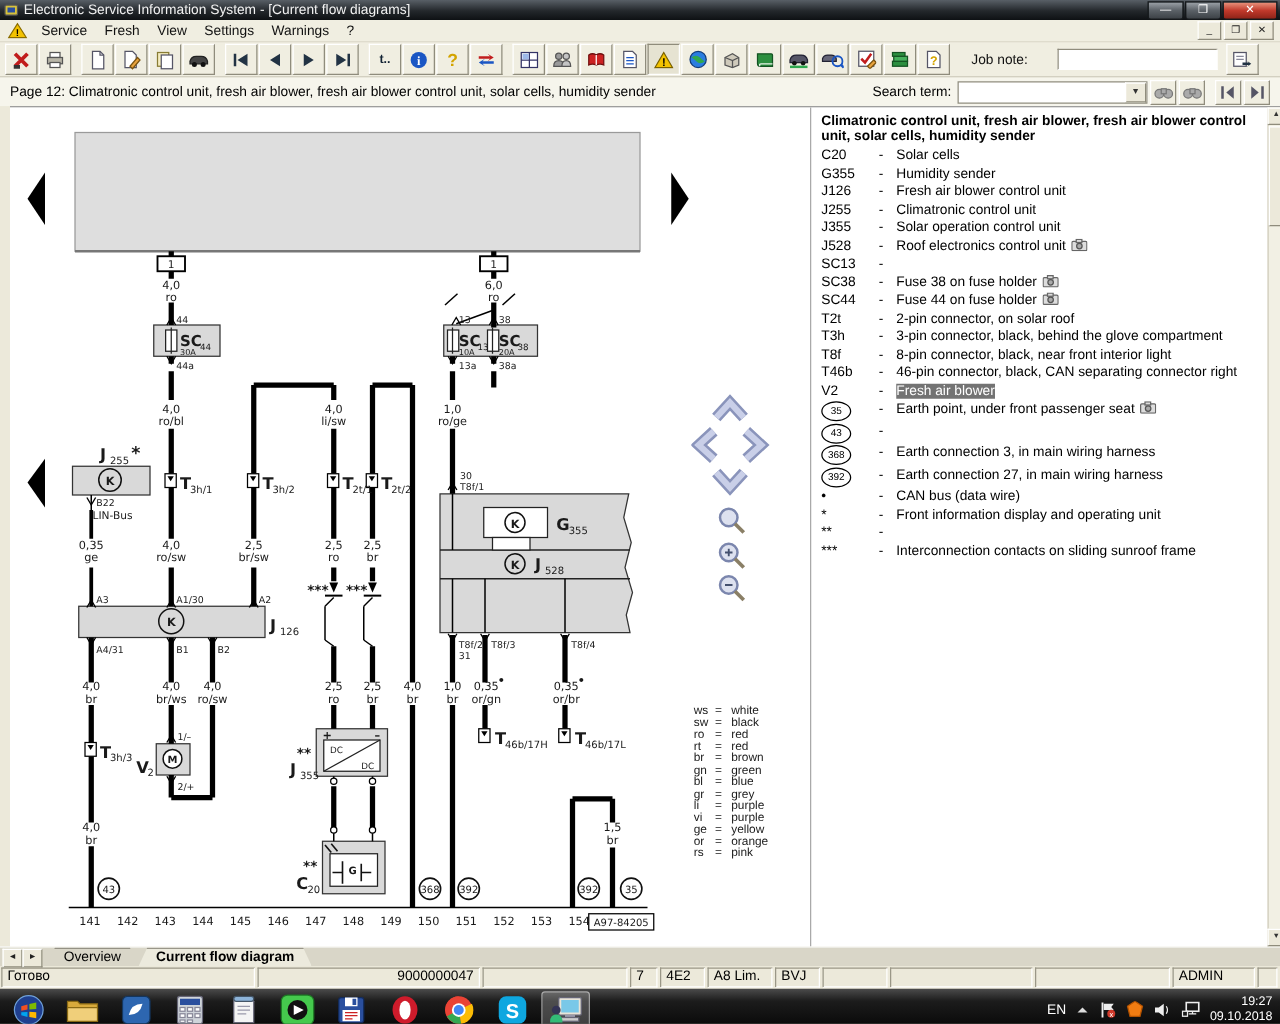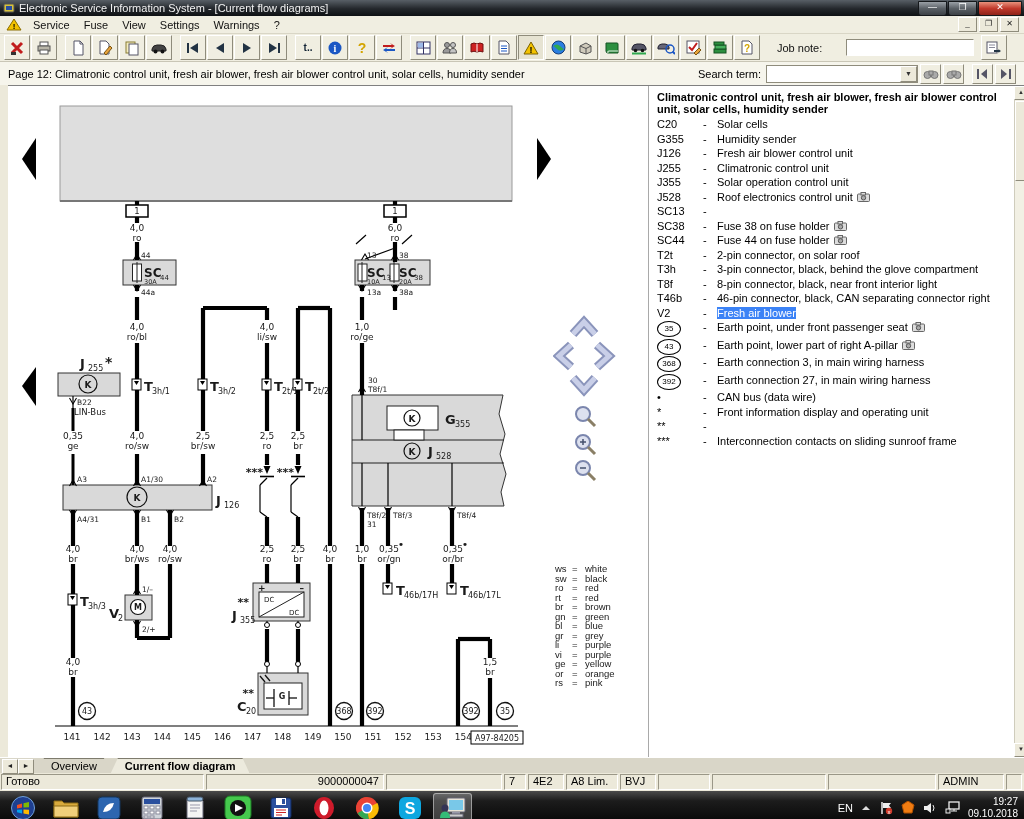--- a/index.html
+++ b/index.html
@@ -43,21 +43,21 @@
   .main{position:relative;height:672px;background:#ece9da;padding-left:8px;display:flex;}
   .workspace{display:flex;width:1016px;border-top:1px solid #808080;background:#fff;}
   .canvas{position:relative;width:640px;height:100%;background:#fff;flex:none;}
   .legend{width:355px;flex:none;background:#fff;border-left:1px solid #a9a9a9;padding:5px 2px 0 8px;font-size:11px;color:#000;overflow:hidden;}
   .legend-title{font-weight:bold;line-height:12px;margin-bottom:3px;}
   .legend-row{display:flex;align-items:flex-start;line-height:13px;margin-bottom:1.5px;}
   .legend-code{width:46px;flex:none;}
   .legend-dash{width:14px;flex:none;}
   .legend-desc{flex:1;}
   .earth-badge{display:inline-block;width:22px;height:14px;border:1px solid #000;border-radius:50%;font-size:8px;text-align:center;line-height:14px;}
-  .hl{background:#3b82f6;color:#fff;}
+  .hl{background:#737373;color:#fff;}
   .cam{display:inline-block;vertical-align:-1px;margin-left:4px;}
   .vscroll{width:12px;flex:none;background:#f2f0e4;border-left:1px solid #cfccbc;display:flex;flex-direction:column;align-items:center;}
   .scr-btn{width:12px;height:12px;background:#ece9da;border:1px solid;border-color:#fff #8f8c7c #8f8c7c #fff;font-size:6px;line-height:10px;text-align:center;color:#333;}
   .scr-thumb{width:10px;height:78px;background:#ece9da;border:1px solid;border-color:#fff #8f8c7c #8f8c7c #fff;margin-top:1px;}
   .scr-track{flex:1;}
 
   .navpad{position:absolute;left:545px;top:228px;width:64px;height:170px;}
   .wirecolors{position:absolute;left:547px;top:478px;font-size:9.5px;line-height:9.5px;color:#1a1a1a;}
   .wc-row{display:flex;}
   .wc-ab{width:17px;}
@@ -104,21 +104,21 @@
 
   <div class="menubar">
     <span class="menu-icon">
         <svg width="16" height="13">
           <path d="M8 1 L15 12 L1 12 Z" fill="#f3c200" stroke="#8a6d00"></path>
           <text x="8" y="11" font-size="8" text-anchor="middle" font-weight="bold">!</text>
         </svg>
       </span>
     <span id="menu-items" style="display:flex">
         <span class="menu-item">Service</span>
-        <span class="menu-item">Fuse</span>
+        <span class="menu-item">Fresh</span>
         <span class="menu-item">View</span>
         <span class="menu-item">Settings</span>
         <span class="menu-item">Warnings</span>
         <span class="menu-item">?</span>
       </span>
     <span class="mdi-buttons">
       <span class="mdi-btn">_</span>
       <span class="mdi-btn">❐</span>
       <span class="mdi-btn">✕</span>
     </span>
@@ -908,25 +908,20 @@
               <span class="legend-dash">-</span>
               <span class="legend-desc"><span>Earth point, under front passenger seat</span><span class="cam"><svg width="13" height="10">
                     <rect x="0.5" y="2" width="12" height="7.5" rx="1" fill="#ddd" stroke="#666"></rect>
                     <rect x="4" y="0.5" width="4.5" height="2.5" fill="#ddd" stroke="#666"></rect>
                     <circle cx="6.5" cy="5.8" r="2.2" fill="#aaa" stroke="#555"></circle>
                   </svg></span></span>
             </div>
             <div class="legend-row">
               <span class="legend-code"><span class="earth-badge">43</span></span>
               <span class="legend-dash">-</span>
-              <span class="legend-desc"><span>Earth point, lower part of right A-pillar</span><span class="cam"><svg width="13" height="10">
-                    <rect x="0.5" y="2" width="12" height="7.5" rx="1" fill="#ddd" stroke="#666"></rect>
-                    <rect x="4" y="0.5" width="4.5" height="2.5" fill="#ddd" stroke="#666"></rect>
-                    <circle cx="6.5" cy="5.8" r="2.2" fill="#aaa" stroke="#555"></circle>
-                  </svg></span></span>
             </div>
             <div class="legend-row">
               <span class="legend-code"><span class="earth-badge">368</span></span>
               <span class="legend-dash">-</span>
               <span class="legend-desc"><span>Earth connection 3, in main wiring harness</span></span>
             </div>
             <div class="legend-row">
               <span class="legend-code"><span class="earth-badge">392</span></span>
               <span class="legend-dash">-</span>
               <span class="legend-desc"><span>Earth connection 27, in main wiring harness</span></span>

